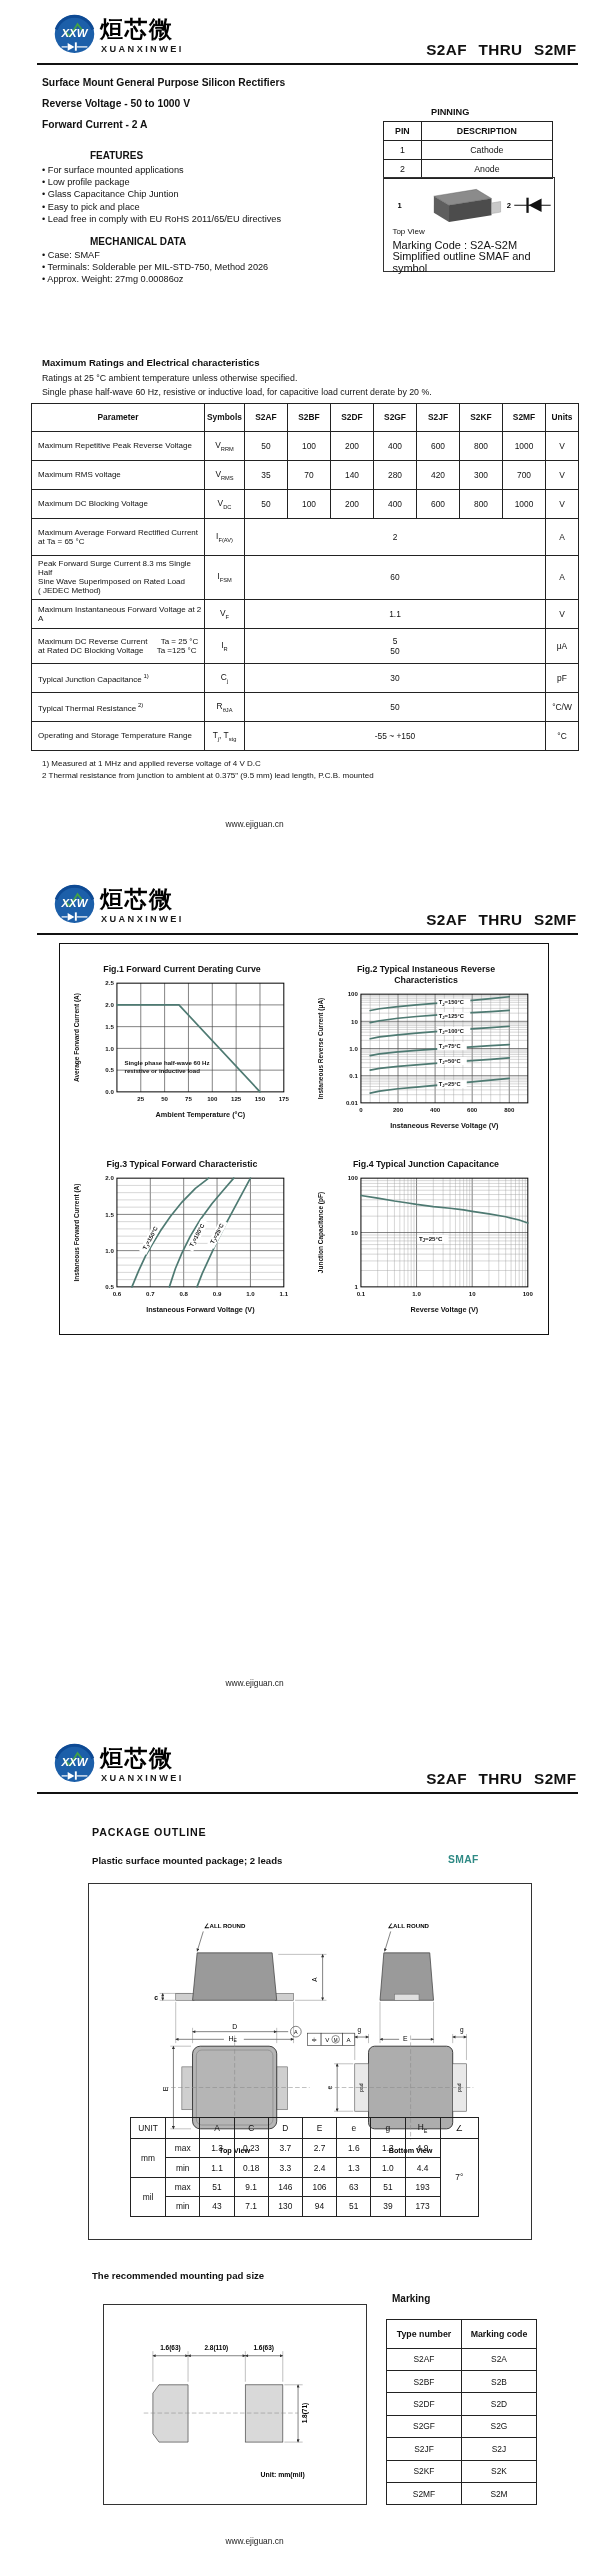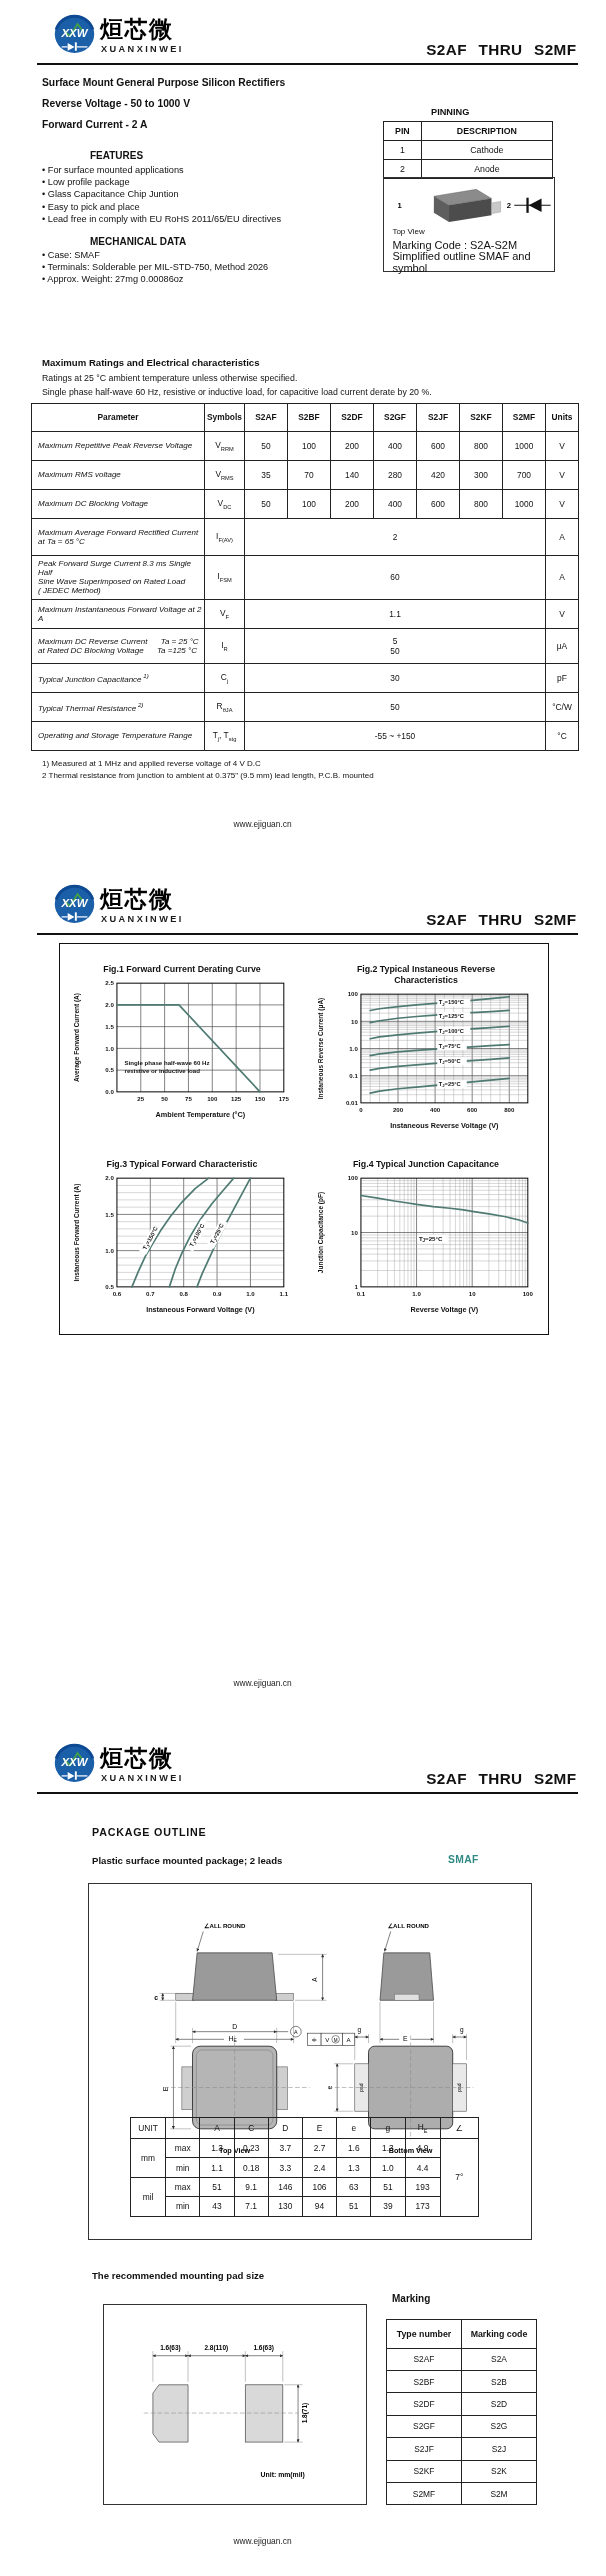--- a/index.html
+++ b/index.html
@@ -18,26 +18,26 @@
   table{border-collapse:collapse;}
   table.bt{border:1.5px solid #111;}
   table.bt th,table.bt td{border:0.8px solid #222;text-align:center;vertical-align:middle;padding:0;}
   .pinning-t{width:170px;font-size:8.8px;}
   .pinning-t th{height:18.4px;font-weight:bold;}
   .pinning-t td{height:17.6px;}
   .pin-box{position:absolute;left:383px;top:177px;width:170px;height:93px;border:1.1px solid #333;}
   .pin-cap{position:absolute;left:8.4px;font-size:11px;color:#111;}
   .ratings{width:546px;font-size:8.4px;table-layout:fixed;}
   .ratings th{font-size:8.4px;font-weight:bold;}
-  .ratings td.param{text-align:left;padding-left:6.1px;font-size:8px;font-style:italic;}
+  .ratings td.param{text-align:left;padding-left:6.1px;font-size:8px;}
   .ratings sub{font-size:5.7px;}
   .ratings sup{font-size:6.1px;}
   .pre{white-space:pre-wrap;}
   .note{font-size:8px;}
-  .footer{position:absolute;left:0;width:509px;text-align:center;font-size:8.4px;color:#222;padding-left:8px;}
+  .footer{position:absolute;left:0;width:509px;text-align:center;font-size:8.4px;color:#222;}
   .figbox{position:absolute;left:59px;top:943px;width:490px;height:392px;border:1.9px solid #111;display:grid;grid-template-columns:1fr 1fr;grid-template-rows:1fr 1fr;box-sizing:border-box;}
   .figcell{position:relative;padding-top:20px;box-sizing:border-box;}
   .figtitle{text-align:center;font-size:8.8px;font-weight:bold;line-height:10.7px;}
   .figtitle:empty{display:none;}
   .chart{width:222px;height:144px;margin:2.3px auto 0;}
   .smaf{color:#2f8a85;font-size:10.3px;font-weight:bold;letter-spacing:0.4px;}
   .outline-box{position:absolute;left:88px;top:1883px;width:442px;height:355px;border:1.1px solid #333;}
   .unit-t{width:349px;font-size:8.4px;table-layout:fixed;}
   .unit-t th{font-weight:normal;height:20px;font-size:8.4px;}
   .unit-t td{height:18.4px;}

